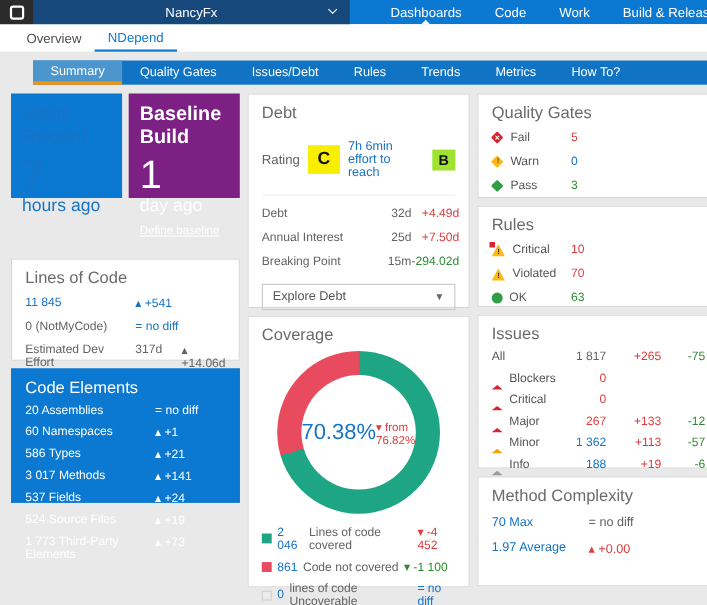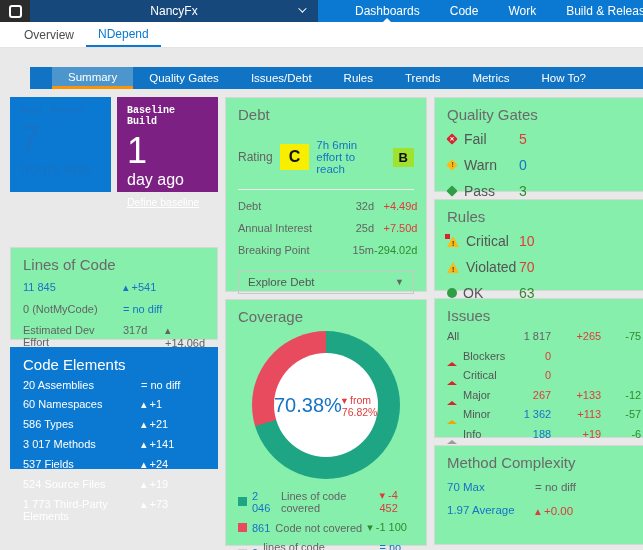--- a/index.html
+++ b/index.html
@@ -17,40 +17,40 @@
   .top-item { display:flex; align-items:center; padding:0 15px; font-size:12px; color:#fff; position:relative; cursor:pointer; white-space:nowrap; }
   .top-item.active::after { content:""; position:absolute; bottom:0; left:50%; margin-left:-4px; border-left:4px solid transparent; border-right:4px solid transparent; border-bottom:4px solid #fff; }
   .top-sep { width:1px; height:13px; background:rgba(255,255,255,.55); align-self:center; margin:0 10px 0 6px; }
 
   
   .tabrow { height:26px; background:#fff; display:flex; align-items:stretch; padding-left:12px; border-bottom:1px solid #e4e4e4; }
   .tab { display:flex; align-items:center; padding:0 12px; font-size:12px; color:#4c4c4c; cursor:pointer; }
   .tab.active { color:#0b79d1; border-bottom:2px solid #0b79d1; }
 
   
-  .navbar { margin:19px 0 0 30px; height:22px; background:#1173c4; display:flex; align-items:stretch;padding-left:22px; }
+  .navbar { margin:7px 0 0 30px; height:22px; background:#1173c4; display:flex; align-items:stretch; }
   .nav-item { display:flex; align-items:center; padding:0 16px; font-size:11.5px; color:#fff; cursor:pointer; white-space:nowrap; }
   .nav-item.active { background:#4c96cd; border-bottom:3px solid #f89406; }
 
   
   .main { display:flex; gap:7px; padding:8px 8px 0 10px; align-items:flex-start; }
   .col { display:flex; flex-direction:column; gap:7px; }
   .col1 { width:208px; flex:none; }
   .col2 { width:202px; flex:none; }
   .col3 { flex:1; }
 
-  .card { background:#86efac; border:1px solid #d7d7d7; padding:8px 12px; }
+  .card { background:#ffffff; border:1px solid #d7d7d7; padding:8px 12px; }
   .card-title { font-size:15px; color:#6a6a6a; font-weight:400; margin-bottom:6px; }
 
   
   .tile-row { display:flex; gap:6px; }
   .tile { height:95px; padding:8px 10px; color:#fff; display:flex; flex-direction:column; }
   .tile.blue { background:#0b79d1; width:101px; }
   .tile.purple { background:#7c2183; width:101px; }
-  .tile-title { font-size:10px; font-weight:600; margin-bottom:6px;font-family:Liberation Mono, monospace; }
+  .tile-title { font-size:18px; font-weight:600; margin-bottom:6px; }
   .tile-value { font-size:36px; font-weight:300; line-height:1; }
   .tile-caption { font-size:16px; margin-top:2px; }
   .tile-link { font-size:10.5px; margin-top:7px; color:#fff; text-decoration:underline; cursor:pointer; }
 
   
   .gray { color:#636363; } .red { color:#dd3c3c; } .green { color:#2e8b2e; }
   .blue { color:#1673c5; }
 
   
   .loc-grid { display:grid; grid-template-columns:100px 42px auto; row-gap:9px; font-size:11px; margin-top:8px; }
@@ -63,21 +63,21 @@
   .rating-row { display:flex; align-items:center; gap:7px; margin:16px 0 14px; font-size:12px; color:#636363; }
   .badge-c { background:#f7ee00; color:#111; font-weight:700; font-size:16px; padding:4px 9px; }
   .badge-b { background:#9fe22f; color:#111; font-weight:700; font-size:13px; padding:2px 6px; }
   .effort { font-size:11.5px; color:#1673c5; }
   .debt-grid { display:grid; grid-template-columns:92px 44px 1fr; row-gap:10px; font-size:11px; border-top:1px solid #eee; padding-top:10px; }
   .ra { text-align:right; }
   .dropdown { margin-top:14px; border:1px solid #c8c8c8; height:24px; display:flex; align-items:center; padding:0 9px; font-size:11.5px; color:#555; cursor:pointer; }
   .dropdown .caret { margin-left:auto; font-size:9px; color:#666; }
 
   
-  .icon-grid { display:grid; grid-template-columns:72px auto; row-gap:10px; font-size:14px; align-items:center; margin-top:8px; }
+  .icon-grid { display:grid; grid-template-columns:72px auto; row-gap:10px; font-size:11px; align-items:center; margin-top:8px; }
   .ilabel { display:flex; align-items:center; gap:6px; color:#555; }
   .diamond { position:relative; width:11px; height:11px; flex:none; }
   .diamond::before { content:""; position:absolute; left:1px; top:1px; width:8px; height:8px; transform:rotate(45deg); border-radius:1px; }
   .diamond.fail::before { background:#d6252e; }
   .diamond.warn::before { background:#fdb913; }
   .diamond.pass::before { background:#2f9e44; }
   .diamond.fail::after { content:"\2715"; position:absolute; left:2.5px; top:1.5px; font-size:6px; color:#fff; font-weight:700; }
   .diamond.warn::after { content:"!"; position:absolute; left:4.5px; top:1px; font-size:7px; color:#6b4e00; font-weight:700; }
   .tri-icon { position:relative; width:13px; height:11px; flex:none; }
   .tri-icon::before { content:""; position:absolute; left:0; bottom:0; border-left:6.5px solid transparent; border-right:6.5px solid transparent; border-bottom:11px solid #fdb913; }

